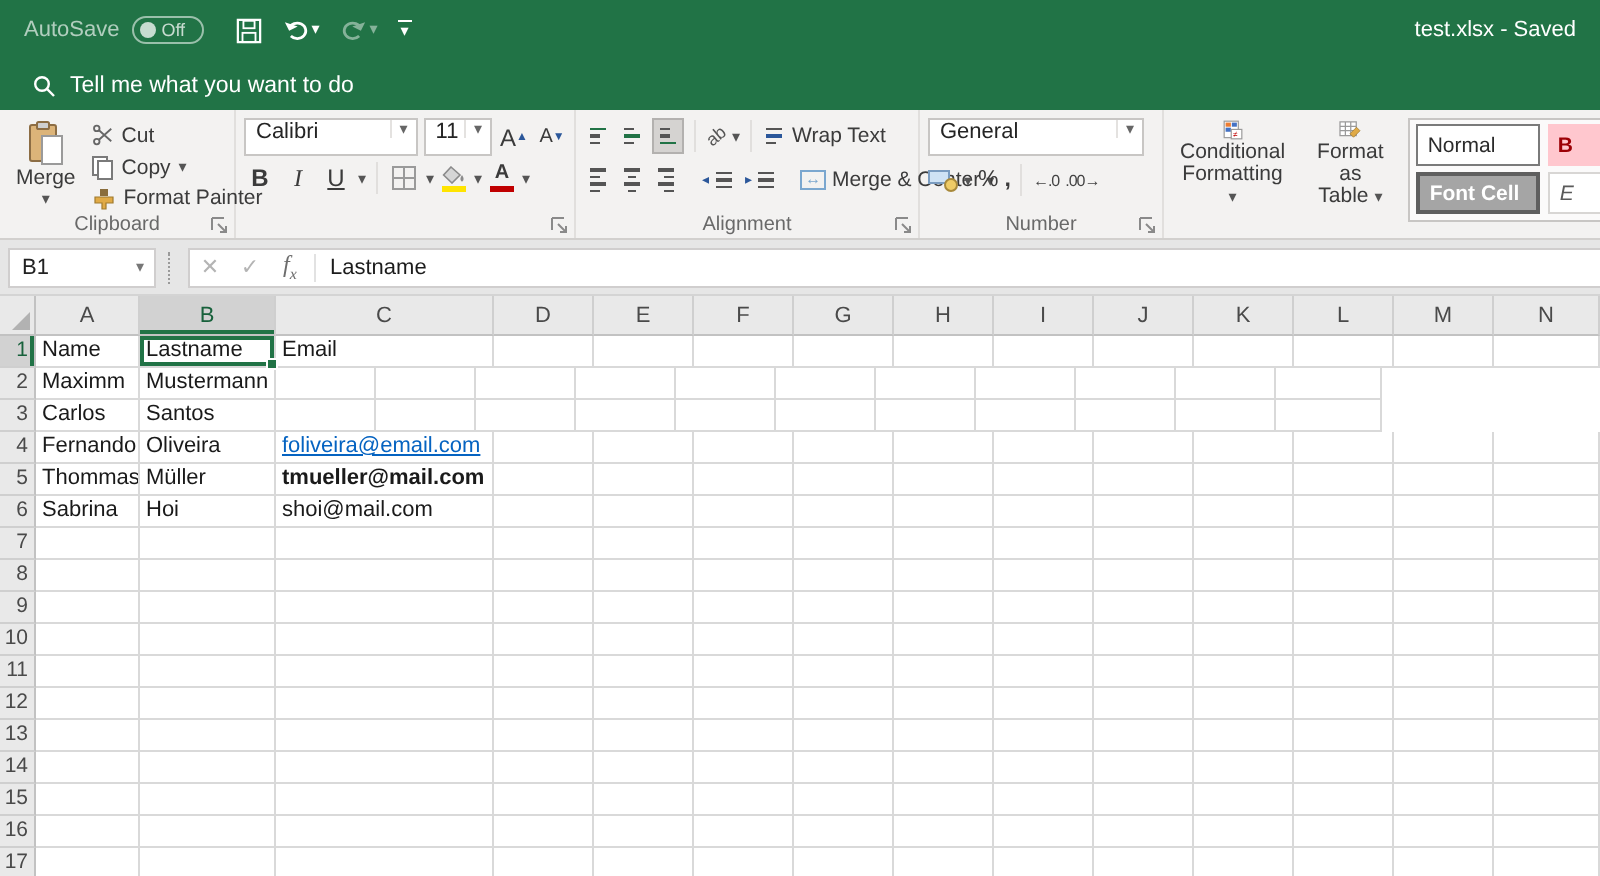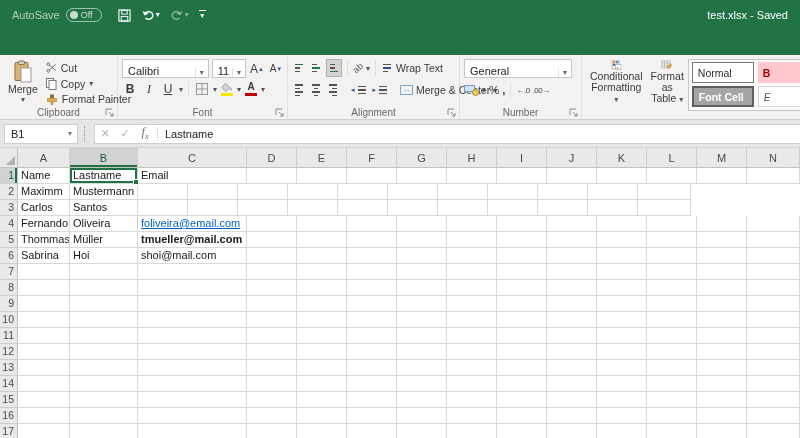--- a/index.html
+++ b/index.html
@@ -51,21 +51,21 @@
   .launcher { position:absolute; right:3px; bottom:2px; width:9px; height:9px; }
   .launcher svg { display:block; }
   .g-clipboard { width:118px; display:flex; gap:4px; }
   .big-btn { display:flex; flex-direction:column; align-items:center; justify-content:flex-start; gap:1px; padding:2px 4px; }
   .big-btn .blabel { font-size:10.5px; color:#3b3b3b; text-align:center; line-height:11px; }
   .caret-g { font-size:8px; color:#555; line-height:7px; }
   .small-stack { display:flex; flex-direction:column; justify-content:flex-start; gap:2px; padding-top:3px; }
   .sbtn { display:flex; align-items:center; gap:4px; font-size:10.5px; color:#3b3b3b; height:15px; white-space:nowrap; }
   .g-font { width:170px; }
   .combo {
-    background:#fff; border:1px solid #c8c6c4; height:19px; display:flex; align-items:flex-end;
+    background:#fff; border:1px solid #c8c6c4; height:19px; display:flex; align-items:flex-start;
     font-size:11px; color:#252525; padding-left:5px;
   }
   .combo .cv { flex:1; }
   .combo .ca { width:13px; text-align:center; color:#666; font-size:8px; border-left:1px solid #e4e2e0; }
   .frow { display:flex; align-items:center; gap:3px; margin-top:2px; }
   .fbtn { display:flex; align-items:center; justify-content:center; min-width:16px; height:18px; font-size:12px; color:#3b3b3b; }
   .bold-b { font-weight:bold; }
   .ital-i { font-style:italic; font-family:"Liberation Serif", serif; }
   .und-u { text-decoration:underline; }
   .vsep { width:1px; height:16px; background:#e1dfdd; margin:0 2px; }
@@ -82,21 +82,21 @@
   .orient { font-size:9px; color:#555; transform:rotate(-40deg); display:inline-block; }
   .albtn { display:flex; align-items:center; gap:3px; font-size:10.5px; color:#3b3b3b; white-space:nowrap; }
   .merge-ico { width:13px; height:10px; border:1px solid #7ba7cf; display:flex; align-items:center; justify-content:center; font-size:8px; color:#7ba7cf; line-height:8px; }
   .indent-ico { display:flex; align-items:center; gap:1px; }
   .g-number { width:122px; }
   .num-ico { font-size:11.5px; color:#3b3b3b; }
   .decimal { font-size:8px; color:#444; letter-spacing:-0.5px; white-space:nowrap; }
   .acct-ico { position:relative; width:15px; height:12px; }
   .acct-ico .note { position:absolute; left:0; top:1px; width:11px; height:7px; background:#cfe3f5; border:1px solid #7a9cc0; }
   .acct-ico .coin { position:absolute; right:0; bottom:0; width:7px; height:7px; border-radius:50%; background:#eecb66; border:1px solid #a8893a; }
-  .g-styles { flex:1; display:flex; gap:0; overflow:hidden; padding-right:11px; border-right:none; }
+  .g-styles { flex:1; display:flex; gap:8px; overflow:hidden; padding-right:11px; border-right:none; }
   .gallery {
     margin-top:1px; background:#fbfafa; border:1px solid #c8c6c4; padding:2px 3px;
     display:flex; flex-direction:column; gap:3px; width:120px; min-width:120px; height:52px;
   }
   .gal-row { display:flex; gap:4px; }
   .chip {
     width:62px; min-width:62px; height:21px; font-size:10.5px; display:flex; align-items:center;
     padding-left:5px; white-space:nowrap; overflow:hidden; background:#fff; color:#2b2b2b;
   }
   .chip.normal { border:1px solid #7a7a7a; box-shadow:0 0 0 1px #fff inset; }
@@ -189,20 +189,27 @@
       </span>
       <span class="qat-custom">
         <span class="bar"></span>
         <span class="caret-w">▾</span>
       </span>
     </div>
     <span class="title-text">test.xlsx - Saved</span>
   </div>
 
   <div class="tabrow">
+    <div class="tellme">
+      <svg width="12" height="12" viewBox="0 0 12 12">
+        <circle cx="5" cy="5" r="3.4" fill="none" stroke="#fff" stroke-width="1.2"></circle>
+        <path d="M7.6 7.6 L11 11" stroke="#fff" stroke-width="1.2"></path>
+      </svg>
+      <span>Tell me what you want to do</span>
+    </div>
   </div>
 
   <div class="ribbon">
 
     <div class="group g-clipboard">
       <div class="big-btn">
         <svg width="18" height="23" viewBox="0 0 18 23">
           <rect x="1" y="2.5" width="13" height="18" rx="1" fill="#dcb479" stroke="#8c6d44"></rect>
           <rect x="4.5" y="1" width="6" height="3.5" rx="0.8" fill="#cfcfcf" stroke="#8c6d44"></rect>
           <rect x="7" y="8" width="10" height="14" fill="#fff" stroke="#9a9a9a"></rect>
@@ -277,21 +284,20 @@
           </svg>
           <span class="color-bar" style="background:#ffe400;"></span>
         </span>
         <span class="caret-g">▾</span>
         <span class="color-ico">
           <span class="glyph">A</span>
           <span class="color-bar" style="background:#c00000;"></span>
         </span>
         <span class="caret-g">▾</span>
       </div>
-      <span class="group-label">Font</span>
       <span class="launcher">
         <svg width="9" height="9" viewBox="0 0 9 9">
             <path d="M1 1 v6 M1 1 h6" stroke="#8a8a8a" fill="none"></path>
             <path d="M4 4 l4 4 M8 5 V8 H5" stroke="#8a8a8a" fill="none"></path>
           </svg>
       </span>
     </div>
 
     <div class="group g-align">
       <div class="frow" style="margin-top:1px;">

